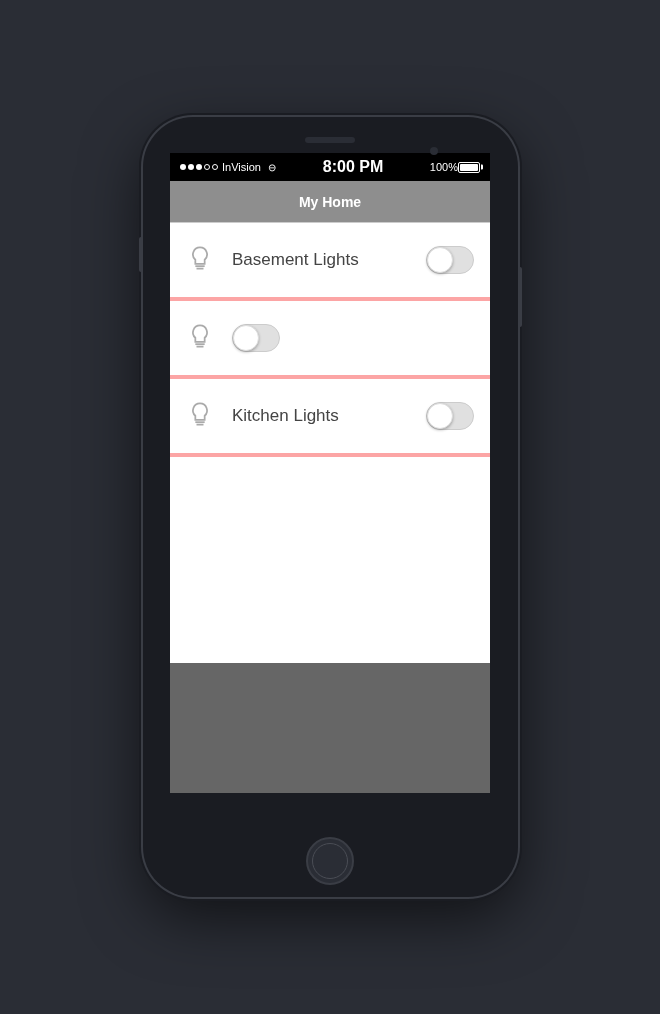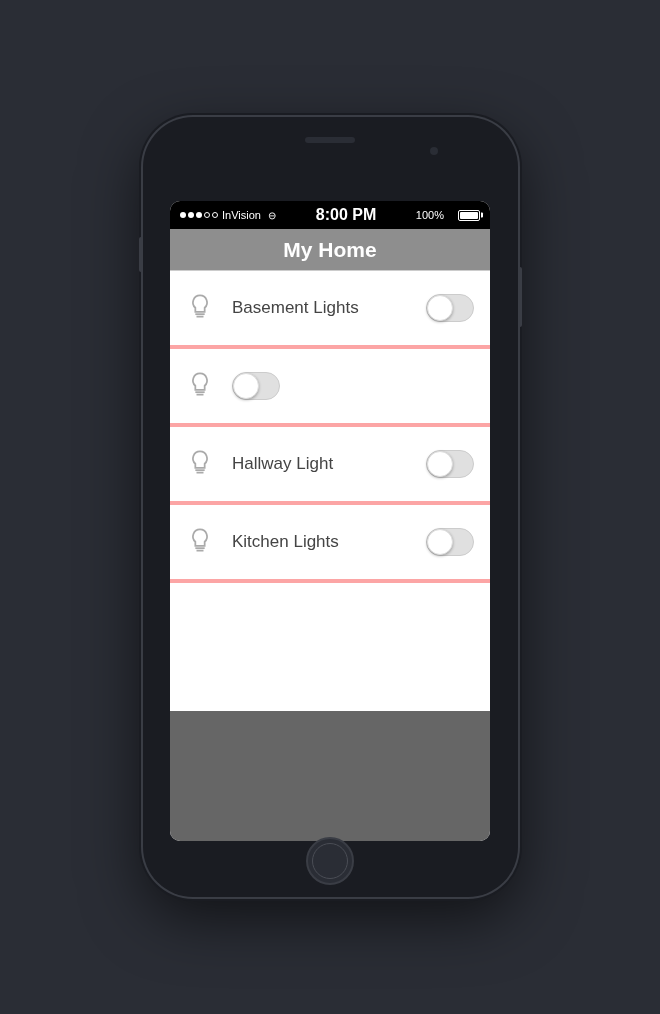--- a/index.html
+++ b/index.html
@@ -50,22 +50,22 @@
       width: 4px;
       height: 60px;
       background: #3a3d45;
       border-radius: 0 2px 2px 0;
     }
 
     .phone-screen {
       width: 320px;
       height: 640px;
       background: #fff;
-      margin-top: 84px;
-      border-radius: 10px;
+      margin-top: 36px;
+      border-radius: 0;
       overflow: hidden;
       display: flex;
       flex-direction: column;
     }
 
     
     .status-bar {
       background: #000;
       color: #fff;
       height: 28px;
@@ -110,21 +110,21 @@
     }
 
     .status-center {
       font-size: 16px;
       font-weight: 600;
     }
 
     .status-right {
       display: flex;
       align-items: center;
-      gap: 14px;
+      gap: 0;
       font-size: 11px;
     }
 
     .battery {
       width: 22px;
       height: 11px;
       border: 1.5px solid #fff;
       border-radius: 2px;
       position: relative;
       display: flex;
@@ -157,21 +157,21 @@
       height: 42px;
       display: flex;
       align-items: center;
       justify-content: center;
       flex-shrink: 0;
       border-bottom: 1px solid #ccc;
     }
 
     .nav-title {
       color: #fff;
-      font-size: 21px;
+      font-size: 14px;
       font-weight: 600;
     }
 
     
     .light-list {
       flex: 1;
       background: #fff;
       overflow-y: auto;
     }
 
@@ -343,40 +343,28 @@
           <svg viewBox="0 0 24 24" fill="none" stroke="#aaa" stroke-width="1.5">
             <path d="M9 21h6M12 3a6 6 0 0 1 4 10.5V17H8v-3.5A6 6 0 0 1 12 3z"></path>
             <line x1="8" y1="19" x2="16" y2="19"></line>
           </svg>
         </div>
         <div class="toggle">
           <div class="toggle-thumb"></div>
         </div>
       </div>
 
+
       <div class="light-item">
         <div class="bulb-icon">
           <svg viewBox="0 0 24 24" fill="none" stroke="#aaa" stroke-width="1.5">
             <path d="M9 21h6M12 3a6 6 0 0 1 4 10.5V17H8v-3.5A6 6 0 0 1 12 3z"></path>
             <line x1="8" y1="19" x2="16" y2="19"></line>
           </svg>
         </div>
-        <span class="light-name">Hallway Light</span>
-        <div class="toggle">
-          <div class="toggle-thumb"></div>
-        </div>
-      </div>
-
-      <div class="light-item">
-        <div class="bulb-icon">
-          <svg viewBox="0 0 24 24" fill="none" stroke="#aaa" stroke-width="1.5">
-            <path d="M9 21h6M12 3a6 6 0 0 1 4 10.5V17H8v-3.5A6 6 0 0 1 12 3z"></path>
-            <line x1="8" y1="19" x2="16" y2="19"></line>
-          </svg>
-        </div>
         <span class="light-name">Kitchen Lights</span>
         <div class="toggle">
           <div class="toggle-thumb"></div>
         </div>
       </div>
 
 
 
     </div>
 

